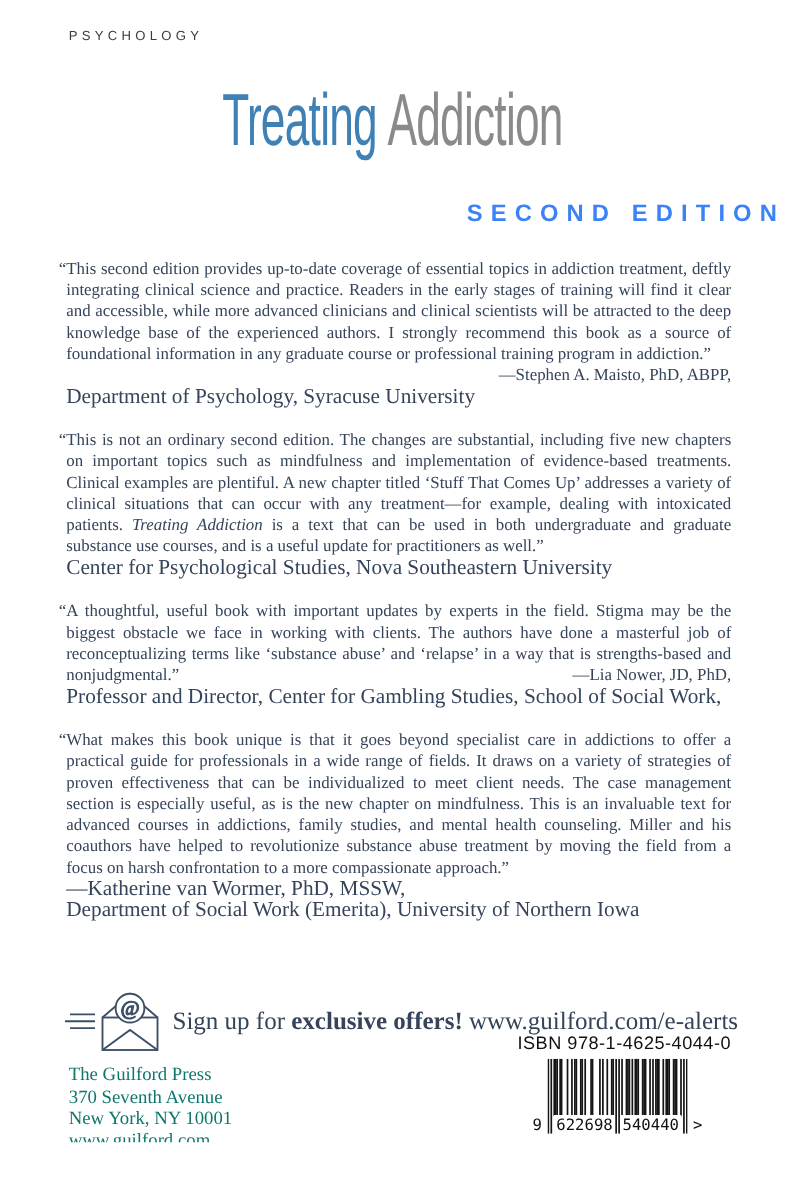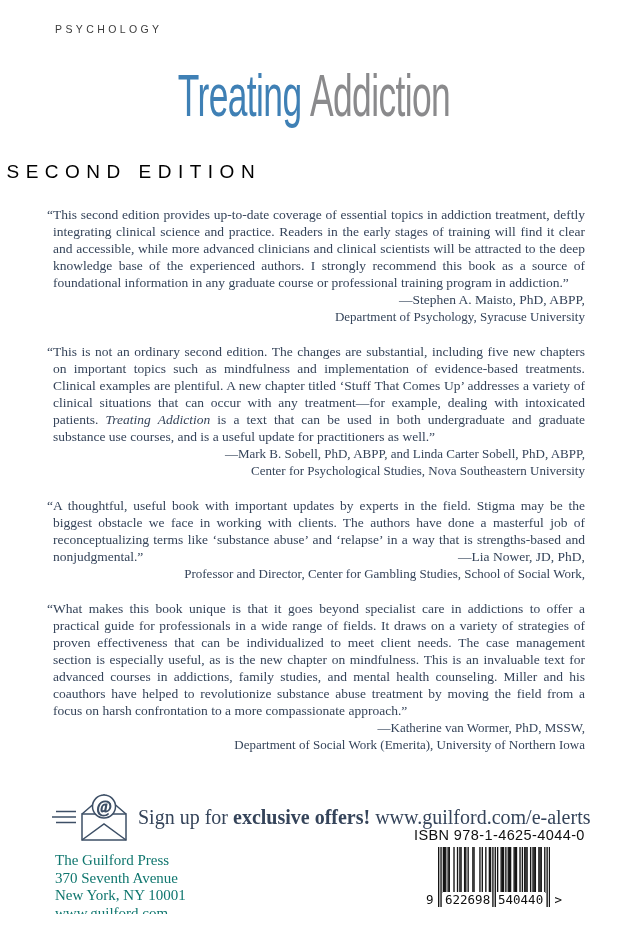--- a/index.html
+++ b/index.html
@@ -20,34 +20,34 @@
     position:absolute; top:64px; left:0; right:0;
     text-align:center; white-space:nowrap;
     font-family:"Liberation Sans", sans-serif; font-weight:normal;
     font-size:59px; line-height:1.1;
   }
   .title-inner { display:inline-block; transform:scaleX(0.60); transform-origin:center top; letter-spacing:-1px; }
   .t-blue { color:#3f80b5; }
   .t-gray { color:#8a8a8c; margin-left:14px; }
   
   .edition {
-    position:absolute; top:161px; left:0; right:0; text-align:left;
-    font-family:"Liberation Sans", sans-serif; font-weight:normal;
-    font-size:19px; letter-spacing:6.5px; text-indent:6.5px; color:#000000;
+    position:absolute; top:161px; left:0; right:0; text-align:right;
+    font-family:"Liberation Sans", sans-serif; font-weight:bold;
+    font-size:19px; letter-spacing:6.5px; text-indent:6.5px; color:#3b82f6;
   }
   
   .quotes { position:absolute; top:206px; left:53px; width:532px; }
   .quote { margin-bottom:18px; }
   .quote-text {
     font-size:13.5px; line-height:17px; text-align:justify; text-indent:-6px;
   }
   .quote-text::after { content:""; display:block; clear:both; }
   .it { font-style:italic; }
   .attrib-float { float:right; text-indent:0; }
-  .attrib { text-align:right; font-size:13px; line-height:17px; }
+  .attrib { text-align:left; font-size:17px; line-height:17px; }
   
   .signup { position:absolute; left:50px; top:790px; display:flex; align-items:center; }
   .signup-icon { width:80px; height:54px; flex:0 0 auto; }
   .signup-icon * { stroke:#3d4f66; }
   .signup-text { font-size:20px; color:#35445a; margin-left:8px; white-space:nowrap; }
   .signup-text .b { font-weight:bold; }
   
   .publisher {
     position:absolute; left:55px; top:852px;
     font-size:15px; line-height:17.6px; color:#0f766e;
@@ -85,21 +85,20 @@
     <figure class="quote">
       <p class="quote-text"><span>“This second edition provides up-to-date coverage of essential topics in addiction treatment, deftly integrating clinical science and practice. Readers in the early stages of training will find it clear and accessible, while more advanced clinicians and clinical scientists will be attracted to the deep knowledge base of the experienced authors. I strongly recommend this book as a source of foundational information in any graduate course or professional training program in addiction.”</span> <span class="attrib-float">—Stephen A. Maisto, PhD, ABPP,</span></p>
       <div class="attrib">
         <div>Department of Psychology, Syracuse University</div>
       </div>
     </figure>
 
     <figure class="quote">
       <p class="quote-text"><span>“This is not an ordinary second edition. The changes are substantial, including five new chapters on important topics such as mindfulness and implementation of evidence-based treatments. Clinical examples are plentiful. A new chapter titled ‘Stuff That Comes Up’ addresses a variety of clinical situations that can occur with any treatment—for example, dealing with intoxicated patients. </span><span class="it">Treating Addiction</span><span> is a text that can be used in both undergraduate and graduate substance use courses, and is a useful update for practitioners as well.”</span></p>
       <div class="attrib">
-        <div>—Mark B. Sobell, PhD, ABPP, and Linda Carter Sobell, PhD, ABPP,</div>
         <div>Center for Psychological Studies, Nova Southeastern University</div>
       </div>
     </figure>
 
     <figure class="quote">
       <p class="quote-text"><span>“A thoughtful, useful book with important updates by experts in the field. Stigma may be the biggest obstacle we face in working with clients. The authors have done a masterful job of reconceptualizing terms like ‘substance abuse’ and ‘relapse’ in a way that is strengths-based and nonjudgmental.”</span> <span class="attrib-float">—Lia Nower, JD, PhD,</span></p>
       <div class="attrib">
         <div>Professor and Director, Center for Gambling Studies, School of Social Work,</div>
       </div>
     </figure>

